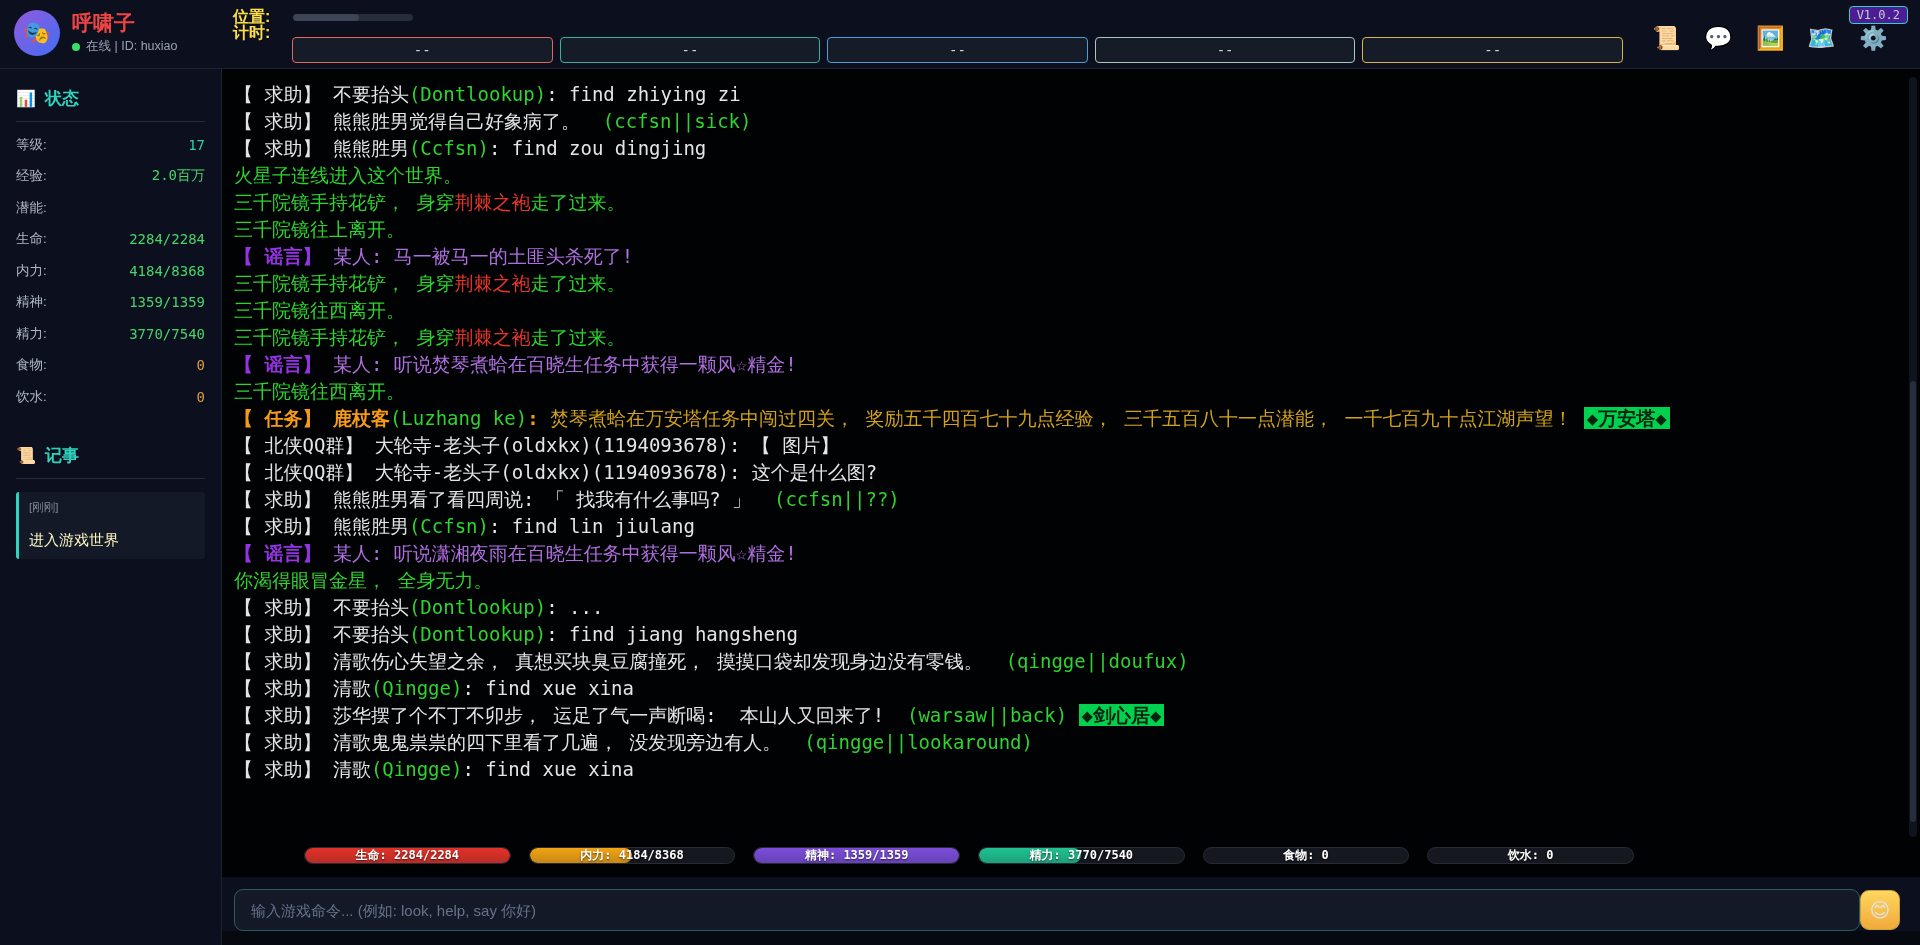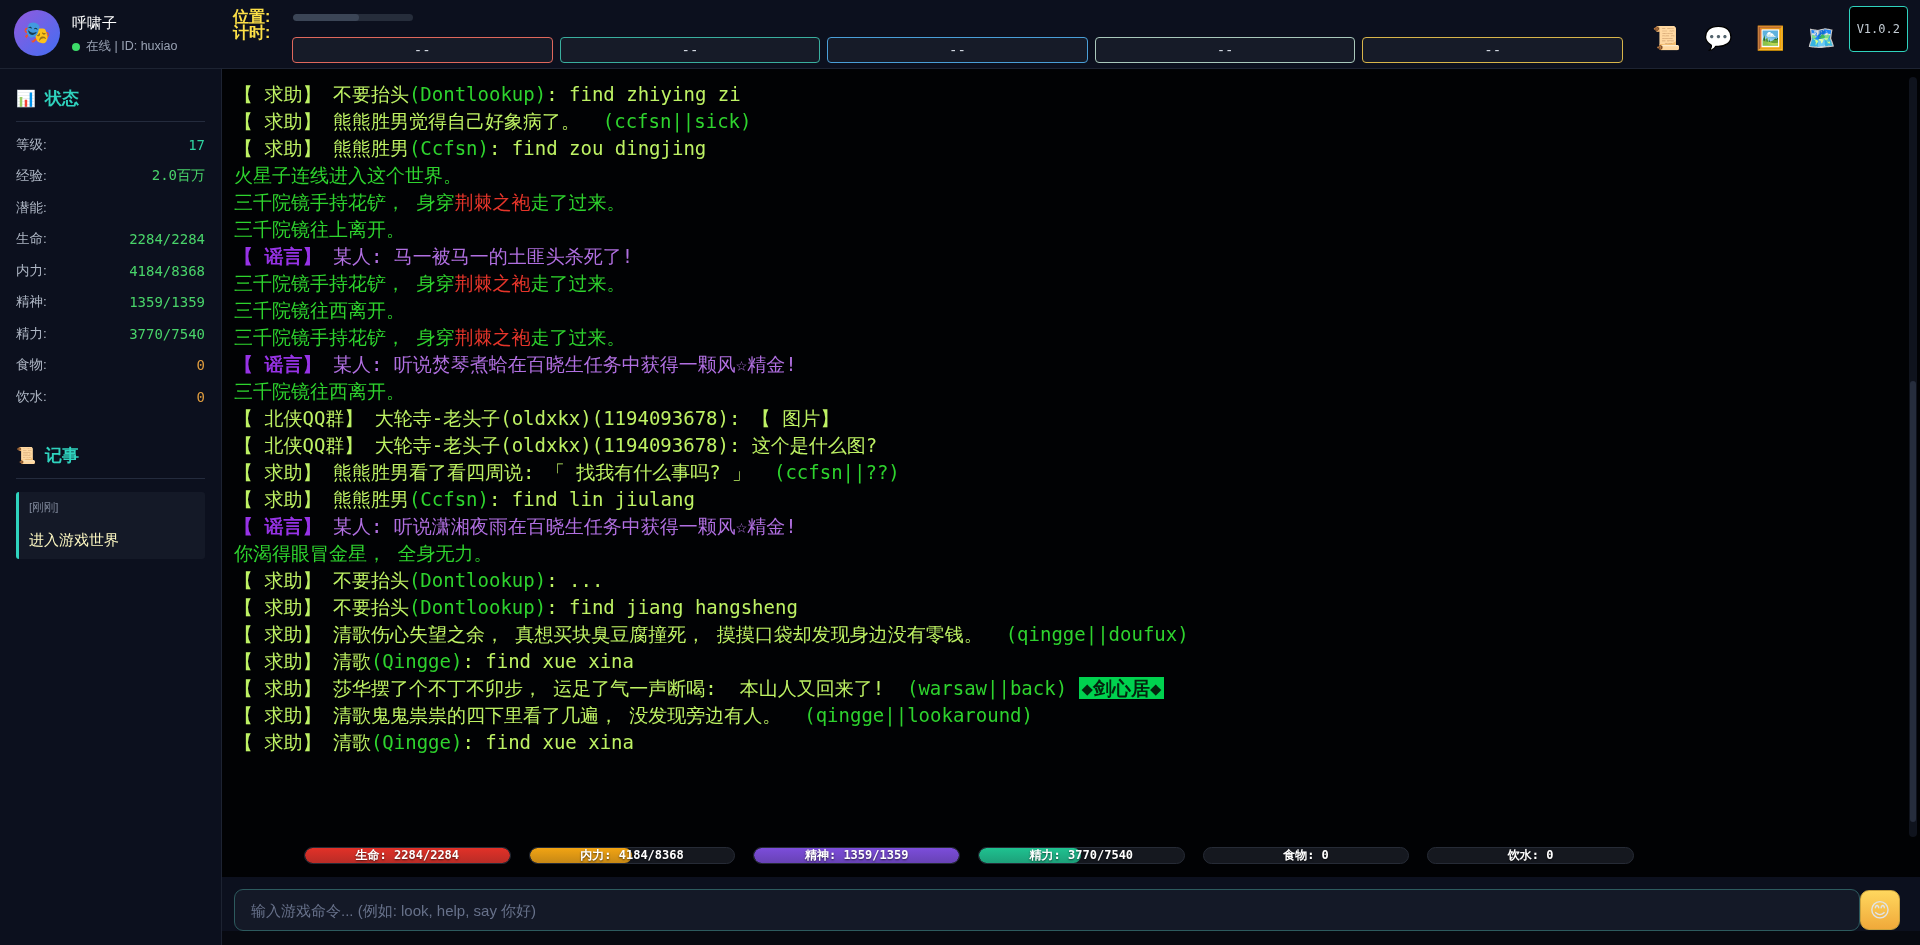--- a/index.html
+++ b/index.html
@@ -11,37 +11,37 @@
     color:#dfe3e8;
   }
   .app { display:flex; flex-direction:column; height:100%; }
 
   
   .header { height:68px; position:relative; background:#0c101e; flex:0 0 auto; }
   .identity { position:absolute; left:14px; top:10px; display:flex; align-items:center; gap:12px; }
   .avatar { width:46px; height:46px; border-radius:50%;
     background:linear-gradient(135deg,#8a5ce0 10%,#4a6cf0 90%);
     display:flex; align-items:center; justify-content:center; font-size:22px; cursor:pointer; }
-  .username { color:#ffffff; font-size:15px; font-weight:400; line-height:24px; }
+  .username { color:#ef4444; font-size:21px; font-weight:700; line-height:24px; }
   .substatus { color:#99a2b3; font-size:12.5px; display:flex; align-items:center; gap:6px; margin-top:3px; }
   .dot { width:8px; height:8px; border-radius:50%; background:#3ddc6a; }
   .hlabel { position:absolute; color:#fde047; font-size:16px; font-weight:600; }
   .loc-label { left:233px; top:7px; }
   .timer-label { left:233px; top:23px; }
   .locbar { position:absolute; left:293px; top:14px; width:120px; height:7px;
     border-radius:4px; background:#262d3b; overflow:hidden; }
   .locfill { height:100%; background:#3b4556; border-radius:4px; }
   .timer-row { position:absolute; left:292px; top:37px; width:1331px; display:flex; gap:7px; }
   .tslot { flex:1; height:26px; background:#161b28; border:1px solid #888; border-radius:4px;
     color:#cfd5df; display:flex; align-items:center; justify-content:center;
     font-family:"DejaVu Sans Mono",monospace; font-size:14px; }
   .icons { position:absolute; right:32px; top:27px; display:flex; gap:23px; font-size:23px; }
   .icons span { cursor:pointer; line-height:1; }
   .version { position:absolute; right:12px; top:6px; border:1px solid #2fd3be; border-radius:4px;
-    color:#c3ccd4; font-size:12px; padding:15px 7px; background:#000000;
+    color:#c3ccd4; font-size:12px; padding:1px 7px; background:#4c1d95;
     font-family:"DejaVu Sans Mono",monospace; }
 
   
   .content { flex:1; display:flex; min-height:0; border-top:1px solid #1d2332; }
   .sidebar { width:222px; flex:0 0 auto; border-right:1px solid #1d2332; padding:6px 16px 0; }
   .panel-title { display:flex; align-items:center; gap:9px; color:#2fd3be; font-size:17px;
     font-weight:700; padding:12px 0 11px; border-bottom:1px solid #242b3d; }
   .panel-title .picon { font-size:16px; }
   .stat-row { display:flex; justify-content:space-between; align-items:center; margin-top:13.5px; }
   .stat-label { color:#aeb6c4; font-size:13.5px; }
@@ -51,21 +51,21 @@
   .note { margin-top:13px; background:#141927; border-left:3px solid #2fd3be;
     padding:8px 10px 9px; border-radius:3px; }
   .note-time { color:#7d8698; font-size:11.5px; }
   .note-text { color:#fef9c3; font-size:15px; margin-top:16px; }
 
   .rightcol { flex:1; display:flex; flex-direction:column; min-width:0; }
   .main { flex:1; background:#010204; display:flex; flex-direction:column; min-height:0; position:relative; }
   .chat { flex:1; padding:12px 24px 0 12px; overflow:hidden;
     font-family:"DejaVu Sans Mono",monospace; font-size:19px; line-height:27px; }
   .chat-line { white-space:pre-wrap; }
-  .c-w  { color:#bef264; }
+  .c-w  { color:#e5e5e5; }
   .c-g  { color:#2ed32e; }
   .c-r  { color:#e5352a; }
   .c-pb { color:#9733e6; font-weight:700; }
   .c-p  { color:#b06fe0; }
   .c-o  { color:#f59b18; font-weight:700; }
   .c-gd { color:#d3a21a; }
   .badge { background:#00d24f; color:#04230e; font-weight:700; padding:0 3px; cursor:pointer; }
 
   .scrollbar { position:absolute; right:3px; top:8px; bottom:40px; width:8px;
     background:#0f131d; border-radius:4px; }
@@ -201,20 +201,21 @@
             <div class="chat-line"><span class="c-w">【 求助】 熊熊胜男</span><span class="c-g">(Ccfsn)</span><span class="c-w">: find zou dingjing</span></div>
             <div class="chat-line"><span class="c-g">火星子连线进入这个世界。</span></div>
             <div class="chat-line"><span class="c-g">三千院镜手持花铲， 身穿</span><span class="c-r">荆棘之袍</span><span class="c-g">走了过来。</span></div>
             <div class="chat-line"><span class="c-g">三千院镜往上离开。</span></div>
             <div class="chat-line"><span class="c-pb">【 谣言】</span><span class="c-p"> 某人: 马一被马一的土匪头杀死了!</span></div>
             <div class="chat-line"><span class="c-g">三千院镜手持花铲， 身穿</span><span class="c-r">荆棘之袍</span><span class="c-g">走了过来。</span></div>
             <div class="chat-line"><span class="c-g">三千院镜往西离开。</span></div>
             <div class="chat-line"><span class="c-g">三千院镜手持花铲， 身穿</span><span class="c-r">荆棘之袍</span><span class="c-g">走了过来。</span></div>
             <div class="chat-line"><span class="c-pb">【 谣言】</span><span class="c-p"> 某人: 听说焚琴煮蛤在百晓生任务中获得一颗风☆精金!</span></div>
             <div class="chat-line"><span class="c-g">三千院镜往西离开。</span></div>
+            <div class="chat-line"><span class="c-o">【 任务】 鹿杖客</span><span class="c-g">(Luzhang ke)</span><span class="c-o">: </span><span class="c-gd">焚琴煮蛤在万安塔任务中闯过四关， 奖励五千四百七十九点经验， 三千五百八十一点潜能， 一千七百九十点江湖声望！ </span><span class="badge">◆万安塔◆</span></div>
             <div class="chat-line"><span class="c-w">【 北侠QQ群】 大轮寺-老头子(oldxkx)(1194093678): 【 图片】</span></div>
             <div class="chat-line"><span class="c-w">【 北侠QQ群】 大轮寺-老头子(oldxkx)(1194093678): 这个是什么图?</span></div>
             <div class="chat-line"><span class="c-w">【 求助】 熊熊胜男看了看四周说: 「 找我有什么事吗? 」  </span><span class="c-g">(ccfsn||??)</span></div>
             <div class="chat-line"><span class="c-w">【 求助】 熊熊胜男</span><span class="c-g">(Ccfsn)</span><span class="c-w">: find lin jiulang</span></div>
             <div class="chat-line"><span class="c-pb">【 谣言】</span><span class="c-p"> 某人: 听说潇湘夜雨在百晓生任务中获得一颗风☆精金!</span></div>
             <div class="chat-line"><span class="c-g">你渴得眼冒金星， 全身无力。</span></div>
             <div class="chat-line"><span class="c-w">【 求助】 不要抬头</span><span class="c-g">(Dontlookup)</span><span class="c-w">: ...</span></div>
             <div class="chat-line"><span class="c-w">【 求助】 不要抬头</span><span class="c-g">(Dontlookup)</span><span class="c-w">: find jiang hangsheng</span></div>
             <div class="chat-line"><span class="c-w">【 求助】 清歌伤心失望之余， 真想买块臭豆腐撞死， 摸摸口袋却发现身边没有零钱。  </span><span class="c-g">(qingge||doufux)</span></div>
             <div class="chat-line"><span class="c-w">【 求助】 清歌</span><span class="c-g">(Qingge)</span><span class="c-w">: find xue xina</span></div>

